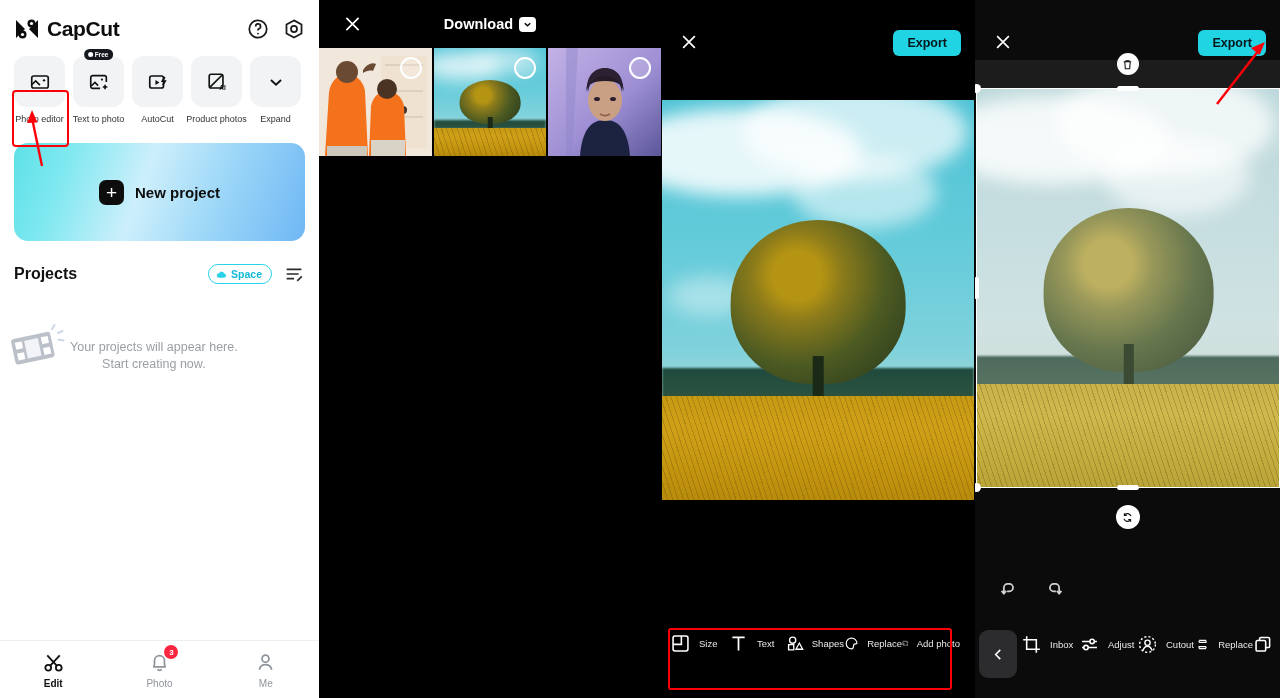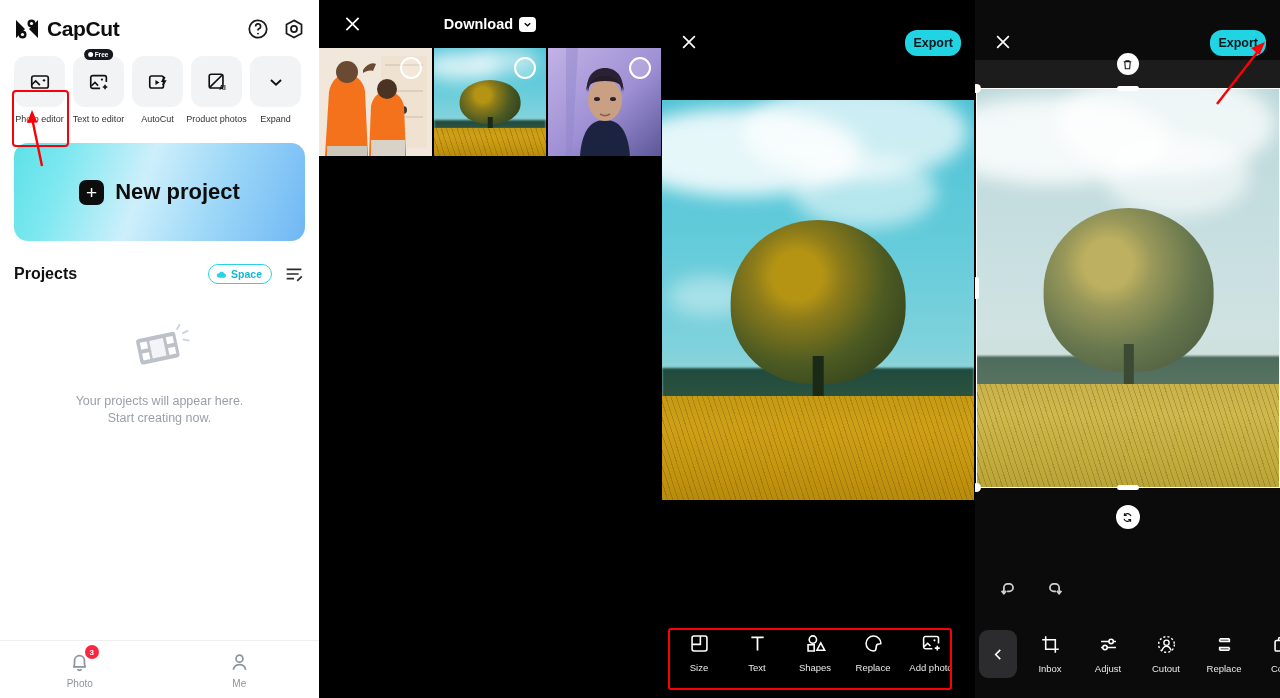--- a/index.html
+++ b/index.html
@@ -26,31 +26,31 @@
   .free-badge { position:absolute; top:-7px; left:50%; transform:translateX(-50%);
      background:#15181f; color:#fff; font-size:6.5px; font-weight:700; border-radius:7px;
      padding:2px 5px 2px 4px; display:flex; align-items:center; gap:2px; white-space:nowrap; z-index:3; }
   .free-dot { width:5px; height:5px; border-radius:50%; background:#fff; display:inline-block; }
   .tool-hl { position:absolute; left:12px; top:46px; width:57px; height:57px; border:2.5px solid #fb0007; border-radius:4px; z-index:5; pointer-events:none; }
 
   .new-project { margin:18px 14px 0 14px; height:98px; border-radius:14px;
      background:linear-gradient(110deg,#5ce1e6 0%, #7fe8f0 18%, #cdeffb 44%, #9ed8f8 68%, #6fb7f4 100%);
      display:flex; align-items:center; justify-content:center; gap:11px; }
   .np-plus { width:25px; height:25px; border-radius:7px; background:#0d0d0d; color:#fff; display:flex; align-items:center; justify-content:center; font-size:19px; font-weight:300; line-height:1; }
-  .np-text { font-size:22px; font-weight:700; color:#0d0d0d; }
+  .np-text { font-size:15px; font-weight:700; color:#0d0d0d; }
 
   .projects-row { display:flex; align-items:center; padding:22px 14px 0 14px; }
   .projects-title { font-size:16px; font-weight:700; color:#111; }
   .spacer { flex:1; }
   .space-btn { display:flex; align-items:center; gap:4px; border:1.3px solid #2ad2e8; color:#13b8d6;
      border-radius:13px; padding:3px 9px 3px 7px; font-size:10.5px; font-weight:700; background:#fff; }
   .space-cloud { width:11px; height:11px; }
   .list-ic { width:22px; height:22px; margin-left:11px; color:#2b2b2b; }
 
-  .empty { margin-top:34px; display:flex; flex-direction:column; align-items:center; }
+  .empty { margin-top:34px; display:flex; flex-direction:row; align-items:center; }
   .empty-art { width:70px; height:60px; opacity:.95; }
   .empty-txt { margin-top:14px; text-align:center; font-size:12.5px; line-height:17px; color:#9aa0a6; }
 
   .tabbar { position:absolute; left:0; bottom:0; width:319px; height:58px; background:#fff; border-top:1px solid #eceef0; display:flex; }
   .tab { flex:1; display:flex; flex-direction:column; align-items:center; justify-content:center; gap:4px; position:relative; }
   .tab svg { width:23px; height:23px; }
   .tab-label { font-size:10px; color:#8e949b; }
   .tab.active .tab-label { color:#111; font-weight:700; }
   .tab.active svg { color:#111; }
   .tab svg { color:#8e949b; }
@@ -72,21 +72,21 @@
   .ph-b { background:
       linear-gradient(#5ec6d4 0%, #6fd0dc 42%, #7ac2b4 52%, #b08f1f 62%, #c79c17 100%); }
   .ph-c { background: linear-gradient(150deg,#b9a8e0 0%, #a996d9 42%, #6e6ab0 72%, #2a2a4a 100%); }
   .ph-body { position:absolute; left:0; right:0; bottom:0; }
 
   
   .p3 { position:absolute; left:661px; top:0; width:314px; height:698px; background:#000; overflow:hidden; }
   .p-topbar { height:84px; position:relative; }
   .p-close { position:absolute; left:18px; top:32px; width:20px; height:20px; color:#fff; }
   .export-btn { position:absolute; right:14px; top:30px; background:#21d4e4; color:#06161a;
-     font-size:12.5px; font-weight:700; border-radius:12px; padding:6px 8px; border:none; }
+     font-size:12.5px; font-weight:700; border-radius:6px; padding:6px 14px; border:none; }
   .canvas3 { position:absolute; left:1px; top:100px; width:312px; height:400px; }
   .canvas4 { position:absolute; left:1px; top:88px; width:305px; height:400px; }
 
   
   .tree-img { position:relative; width:100%; height:100%; overflow:hidden; }
   .sky { position:absolute; inset:0; }
   .sky.vivid { background:linear-gradient(#4fc3d6 0%, #63cbda 35%, #7fd2dc 62%, #9ed6d2 74%, #b6cfa8 80%, transparent 81%); }
   .sky.pale { background:linear-gradient(#bcd8da 0%, #c6dee0 34%, #d0e2e2 60%, #cddfd6 74%, #c6d5bb 80%, transparent 81%); }
   .cloud { position:absolute; border-radius:50%; filter:blur(9px); }
   .field { position:absolute; left:0; right:0; bottom:0; }
@@ -101,21 +101,21 @@
   .canopy.vivid { background:radial-gradient(circle at 38% 34%, #b59413 0 16%, #8a7a1b 30%, #4c5a22 58%, #26361c 100%); }
   .canopy.pale { background:radial-gradient(circle at 38% 34%, #bdb060 0 16%, #97975a 30%, #66764d 58%, #45543c 100%); }
   .trunk { position:absolute; left:50%; transform:translateX(-50%); }
   .trunk.vivid { background:#1b2a17; }
   .trunk.pale { background:#3b4b33; }
 
   
   .tool3-wrap { position:absolute; left:0; bottom:0; width:314px; height:78px; }
   .tool3-hl { position:absolute; left:7px; top:8px; width:284px; height:62px; border:2.5px solid #fb0007; border-radius:3px; pointer-events:none; z-index:4; }
   .tool-row { position:absolute; left:9px; top:13px; display:flex; align-items:flex-start; gap:0; }
-  .tool-item { width:58px; display:flex; flex-direction:column; align-items:center; gap:8px; color:#fff; }
+  .tool-item { width:58px; display:flex; align-items:center; gap:8px; color:#fff; }
   .tool-item svg { width:21px; height:21px; }
   .tool-item span { font-size:9.5px; color:#e9e9e9; white-space:nowrap; }
 
   
   .p4 { position:absolute; left:975px; top:0; width:305px; height:698px; background:#0b0b0b; overflow:hidden; }
   .p4-strip { position:absolute; left:0; top:60px; width:305px; height:28px; background:#1c1c1c; }
   .trash-btn { position:absolute; left:50%; top:60px; transform:translate(-50%,-32%); width:22px; height:22px; border-radius:50%; background:#fff; color:#111; display:flex; align-items:center; justify-content:center; }
   .sel-frame { position:absolute; left:1px; top:88px; width:304px; height:400px; border:1.4px solid #fff; pointer-events:none; }
   .handle { position:absolute; background:#fff; border-radius:3px; }
   .h-top { width:22px; height:5px; top:-3px; left:50%; transform:translateX(-50%); }
@@ -181,21 +181,21 @@
             <span>Free</span>
         </div>
         <div class="tool-btn">
           <svg viewBox="0 0 24 24" width="22" height="22" fill="none" stroke="currentColor" stroke-width="1.8">
             <path d="M20 12V7.2A2.2 2.2 0 0 0 17.8 5H5.2A2.2 2.2 0 0 0 3 7.2v9.6A2.2 2.2 0 0 0 5.2 19h8"></path>
             <path d="M3.6 16.4l4-3.9 3.4 3.4"></path>
               <circle cx="15.2" cy="9.4" r="1.2" fill="currentColor" stroke="none"></circle>
             <path d="M18.6 15v5M16.1 17.5h5"></path>
           </svg>
         </div>
-        <div class="tool-label">Text to editor</div>
+        <div class="tool-label">Text to photo</div>
       </div>
 
       <div class="tool">
         <div class="tool-btn">
           <svg viewBox="0 0 24 24" width="22" height="22" fill="none" stroke="currentColor" stroke-width="1.8">
             <rect x="3" y="5.5" width="15" height="13" rx="2.2"></rect>
             <path d="M9.2 9.8l4.4 2.7-4.4 2.7z" fill="currentColor" stroke="none"></path>
             <path d="M19.4 6.6l-2.6 4.4h3l-2.6 4.4" stroke-width="1.9"></path>
           </svg>
         </div>
@@ -261,20 +261,28 @@
             <path d="M58.5 20.5l5 1"></path>
         </g>
       </svg>
       <div class="empty-txt">
         <div>Your projects will appear here.</div>
         <div>Start creating now.</div>
       </div>
     </div>
 
     <div class="tabbar">
+      <div class="tab active">
+        <svg viewBox="0 0 24 24" fill="none" stroke="currentColor" stroke-width="1.9">
+          <circle cx="6.5" cy="17.5" r="3"></circle>
+            <circle cx="17.5" cy="17.5" r="3"></circle>
+            <path d="M8.6 15.3L18.5 4.5M15.4 15.3L5.5 4.5"></path>
+        </svg>
+        <span class="tab-label">Edit</span>
+      </div>
       <div class="tab">
         <svg viewBox="0 0 24 24" fill="none" stroke="currentColor" stroke-width="1.8">
           <path d="M6.2 16.5c0-1 .6-1.4.6-3.4V10a5.2 5.2 0 0 1 10.4 0v3.1c0 2 .6 2.4.6 3.4z"></path>
             <path d="M10 19a2.2 2.2 0 0 0 4 0"></path>
         </svg>
         <span class="badge">3</span>
         <span class="tab-label">Photo</span>
       </div>
       <div class="tab">
         <svg viewBox="0 0 24 24" fill="none" stroke="currentColor" stroke-width="1.8">

